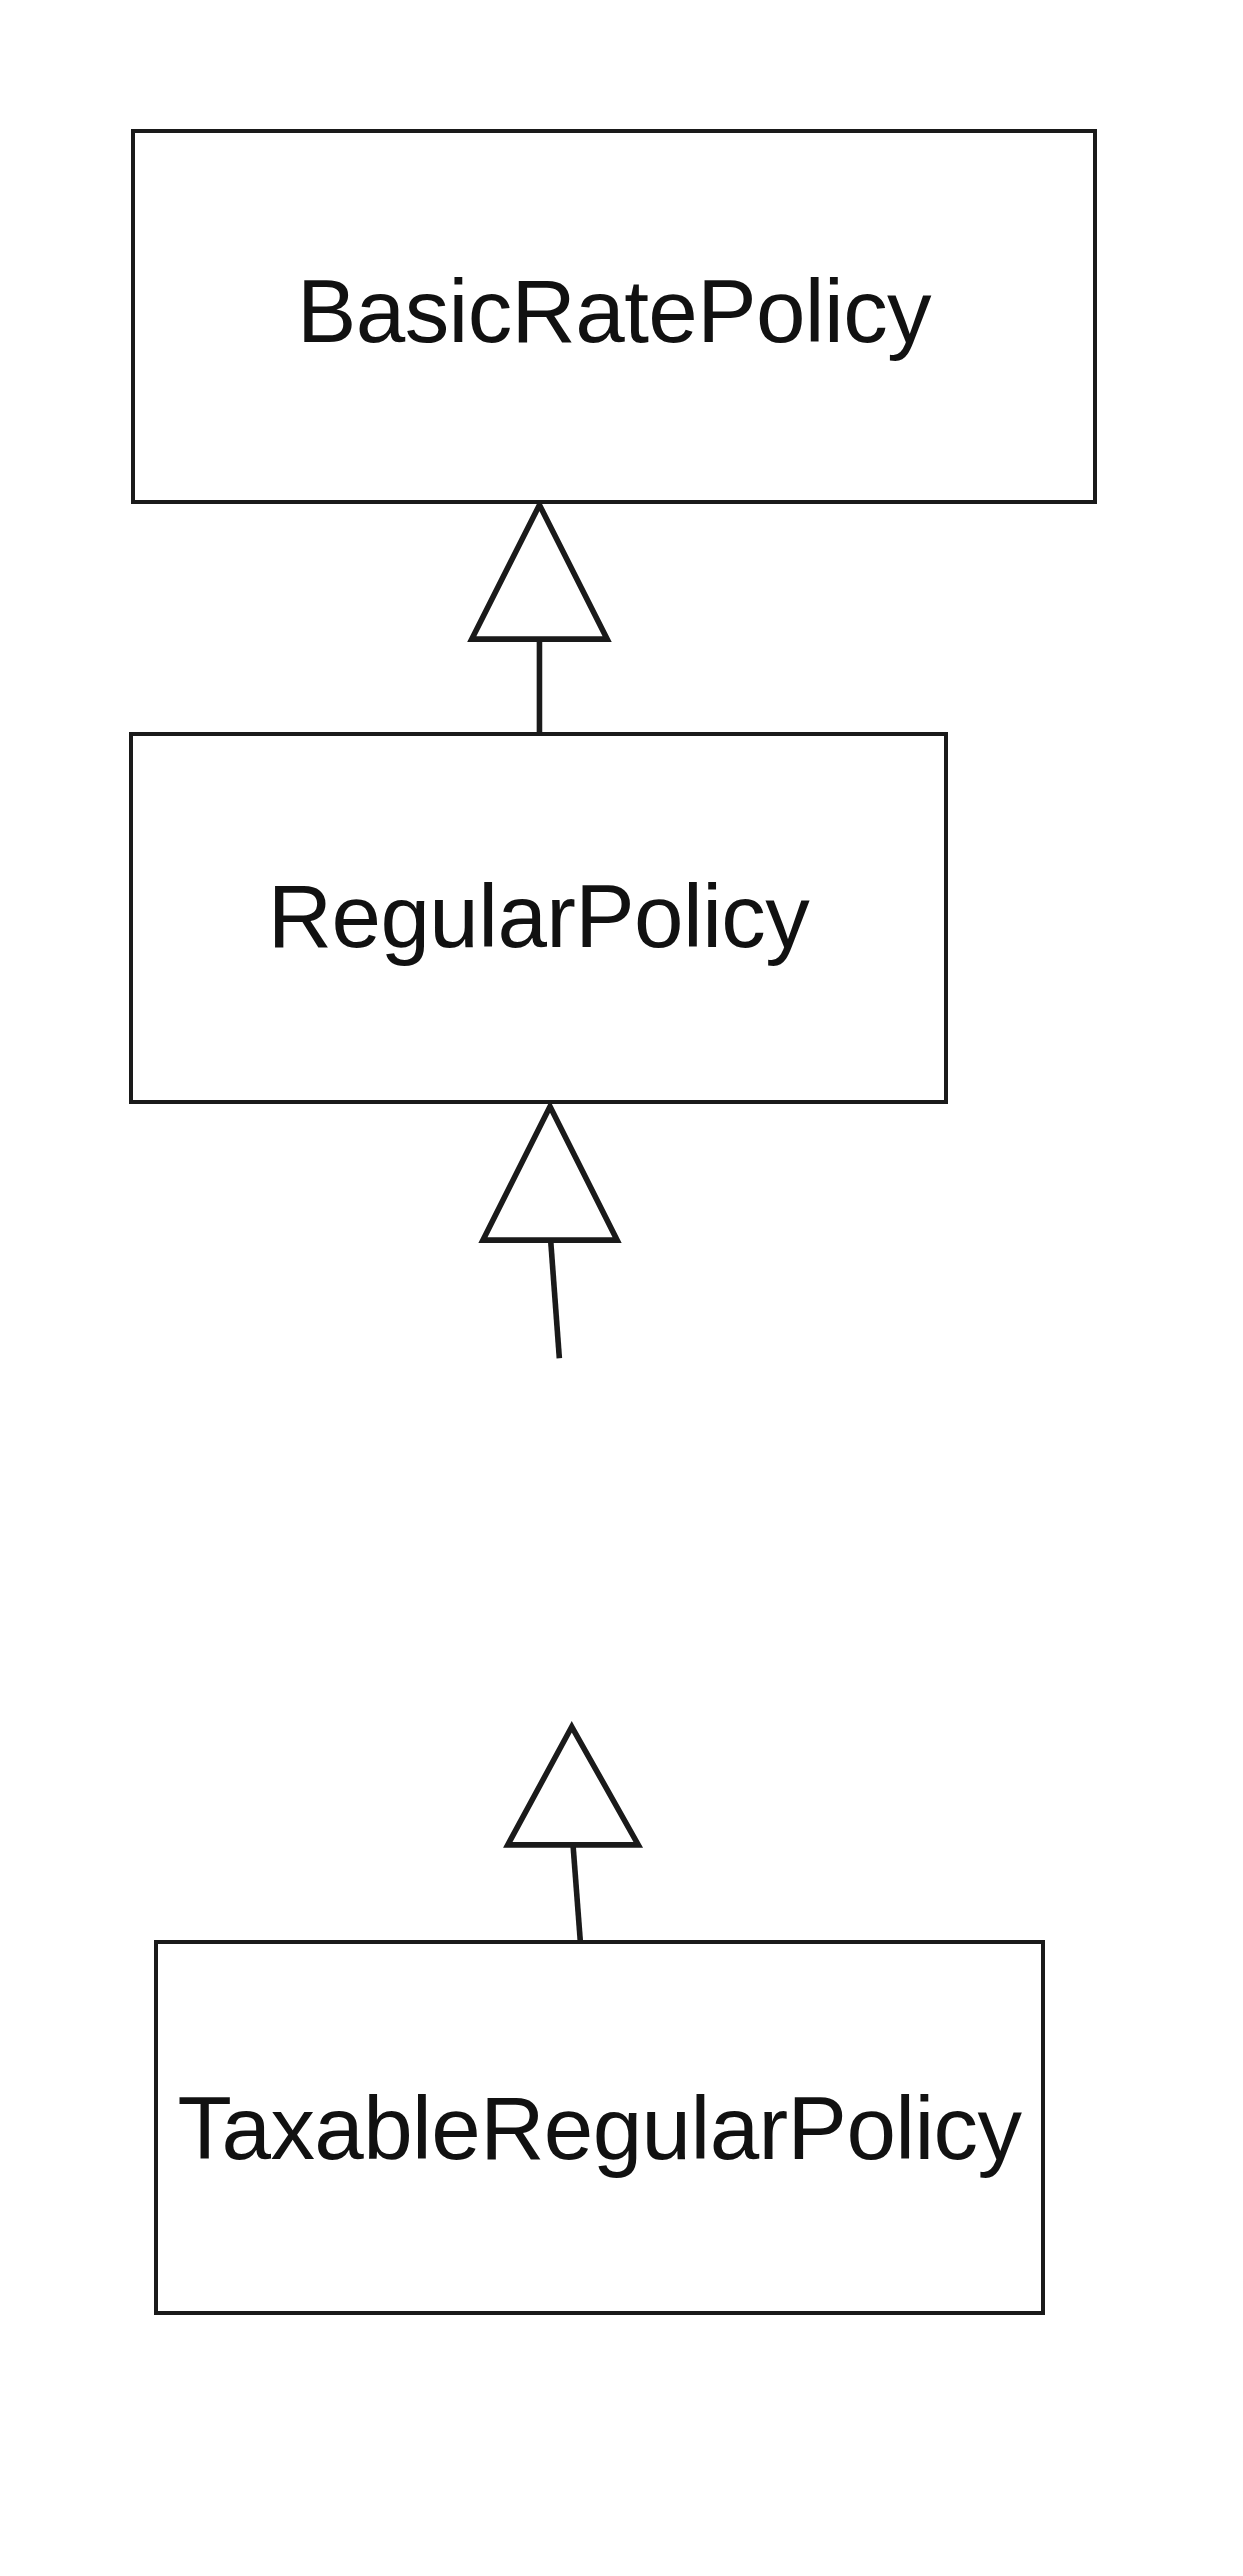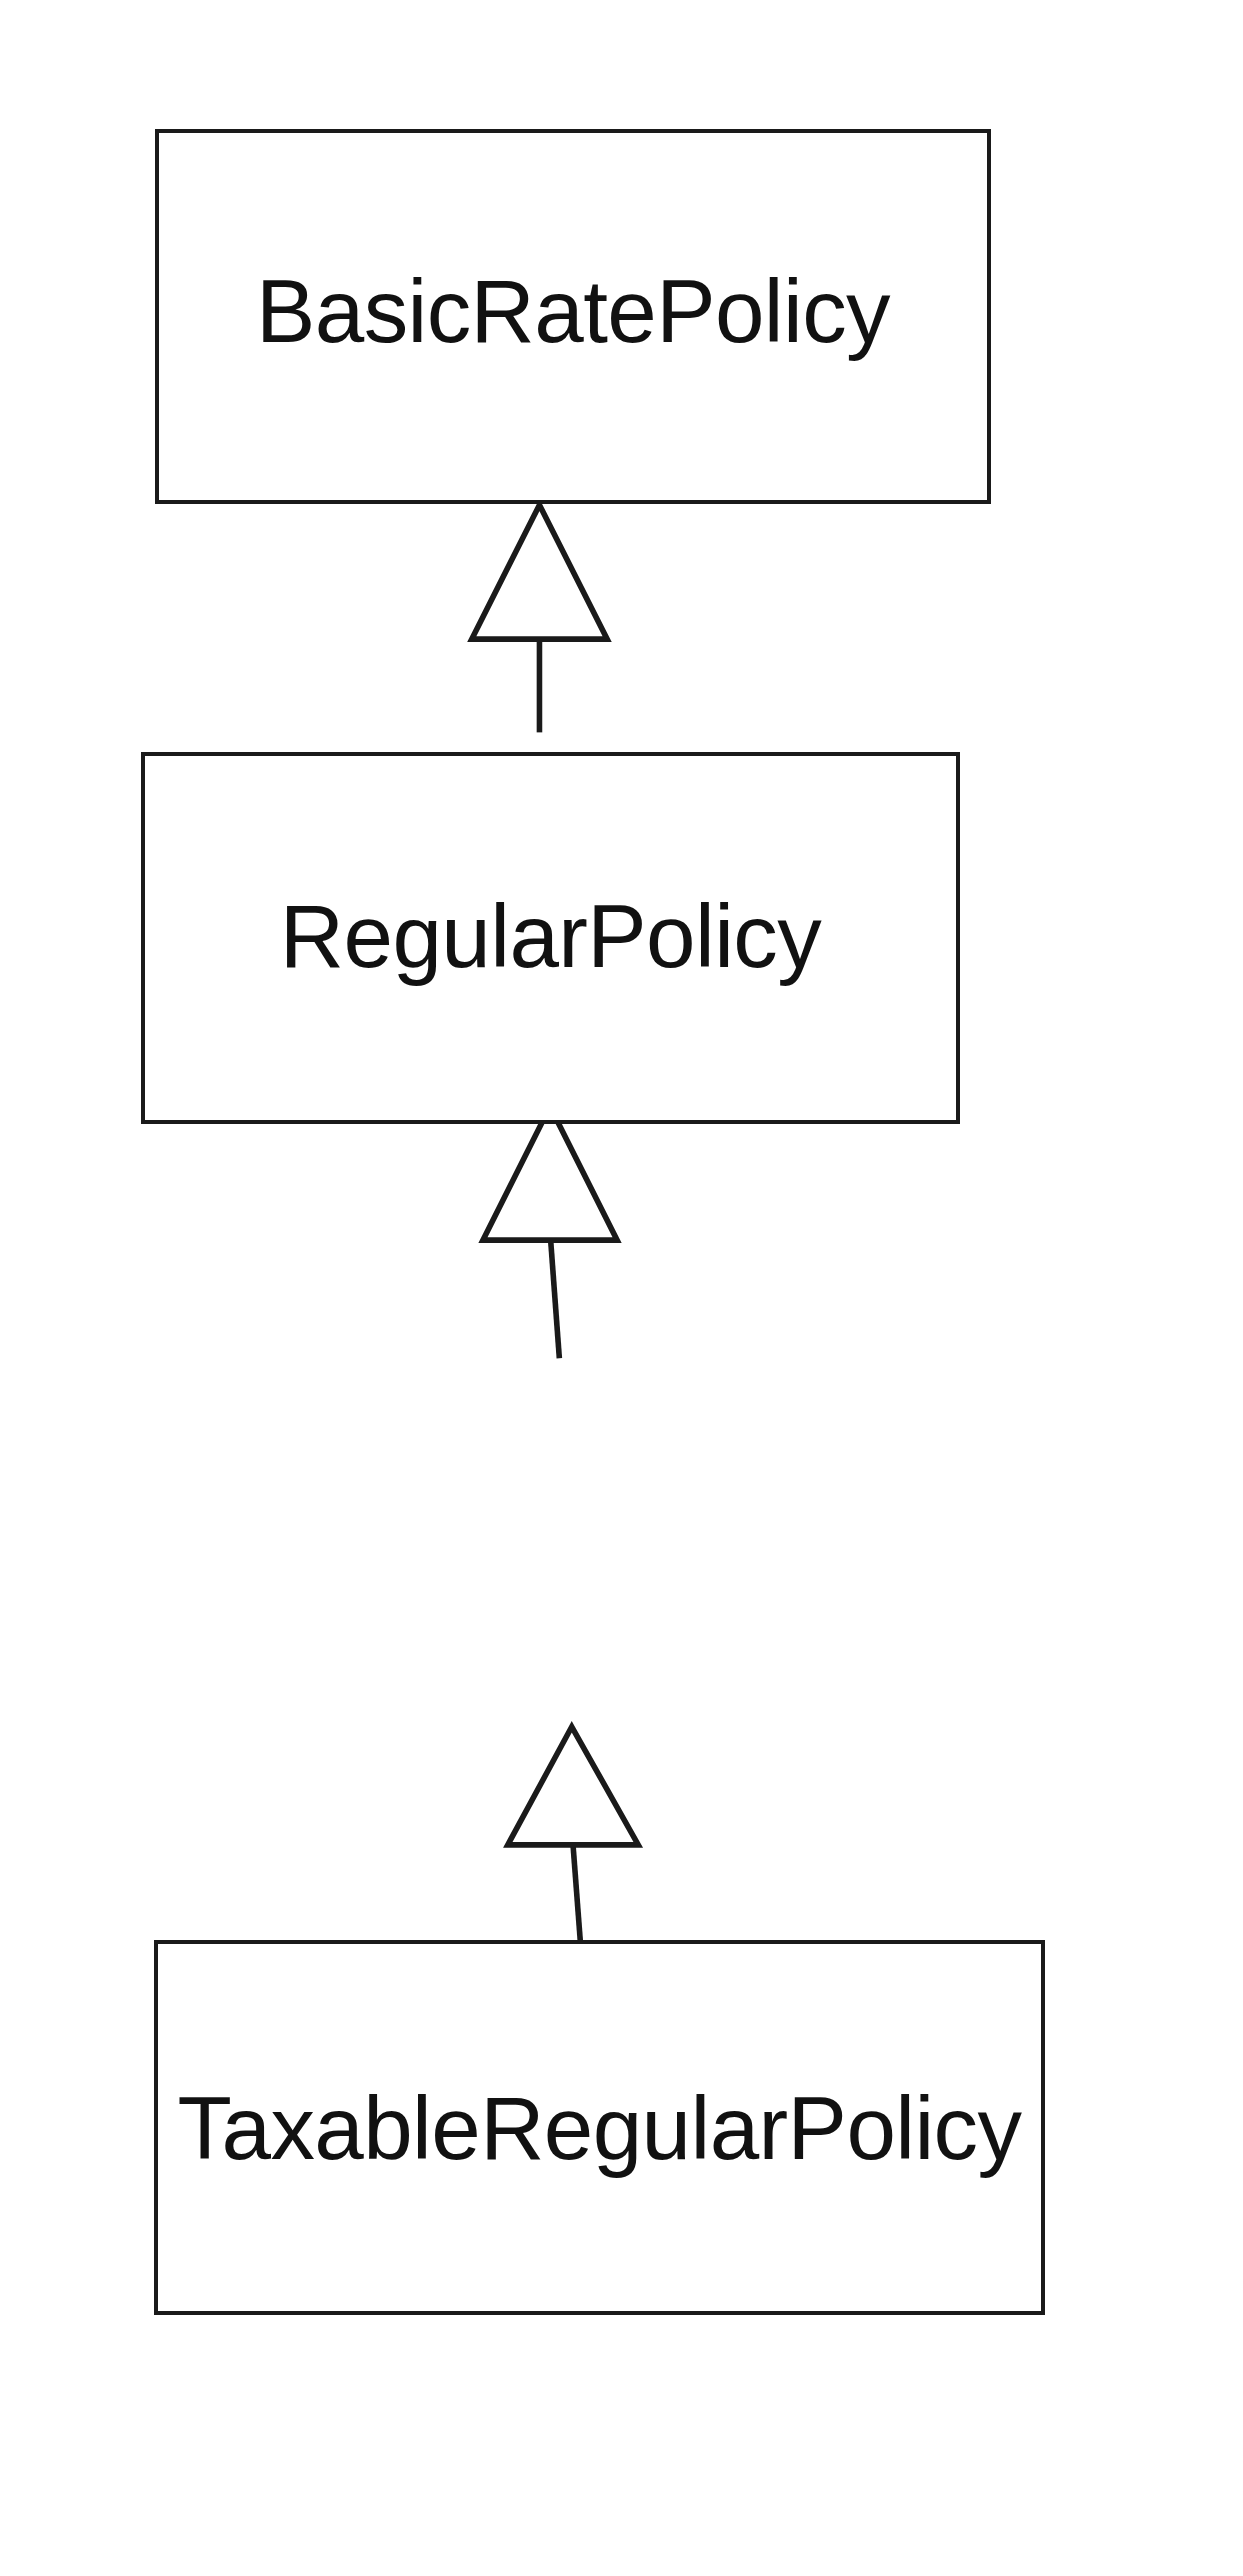--- a/index.html
+++ b/index.html
@@ -50,24 +50,24 @@
     font-family: "Liberation Sans", sans-serif;
     font-size: 89px;
     line-height: 1.12;
     color: #111111;
     font-weight: 400;
     letter-spacing: -0.6px;
     white-space: nowrap;
   }
   
   #box-basic-rate-policy {
-    left: 131px;  top: 129px;  width: 836px; height: 375px; margin-left: 24px;
+    left: 131px;  top: 129px;  width: 966px; height: 375px;
   }
   #box-regular-policy {
-    left: 129px;  top: 752px; width: 819px; height: 372px; margin-left: 12px;
+    left: 129px;  top: 732px; width: 819px; height: 372px;
   }
   #box-taxable-policy {
     left: 154px;  top: 1358px; width: 818px; height: 370px;
   }
   #box-taxable-regular-policy {
     left: 154px;  top: 1940px; width: 891px; height: 375px;
   }
   #box-basic-rate-policy .uml-class-label { transform: translateY(-5px); }
   #box-regular-policy .uml-class-label { transform: translateY(-1.2px); }
   #box-taxable-regular-policy .uml-class-label { transform: translateY(1.2px); }

